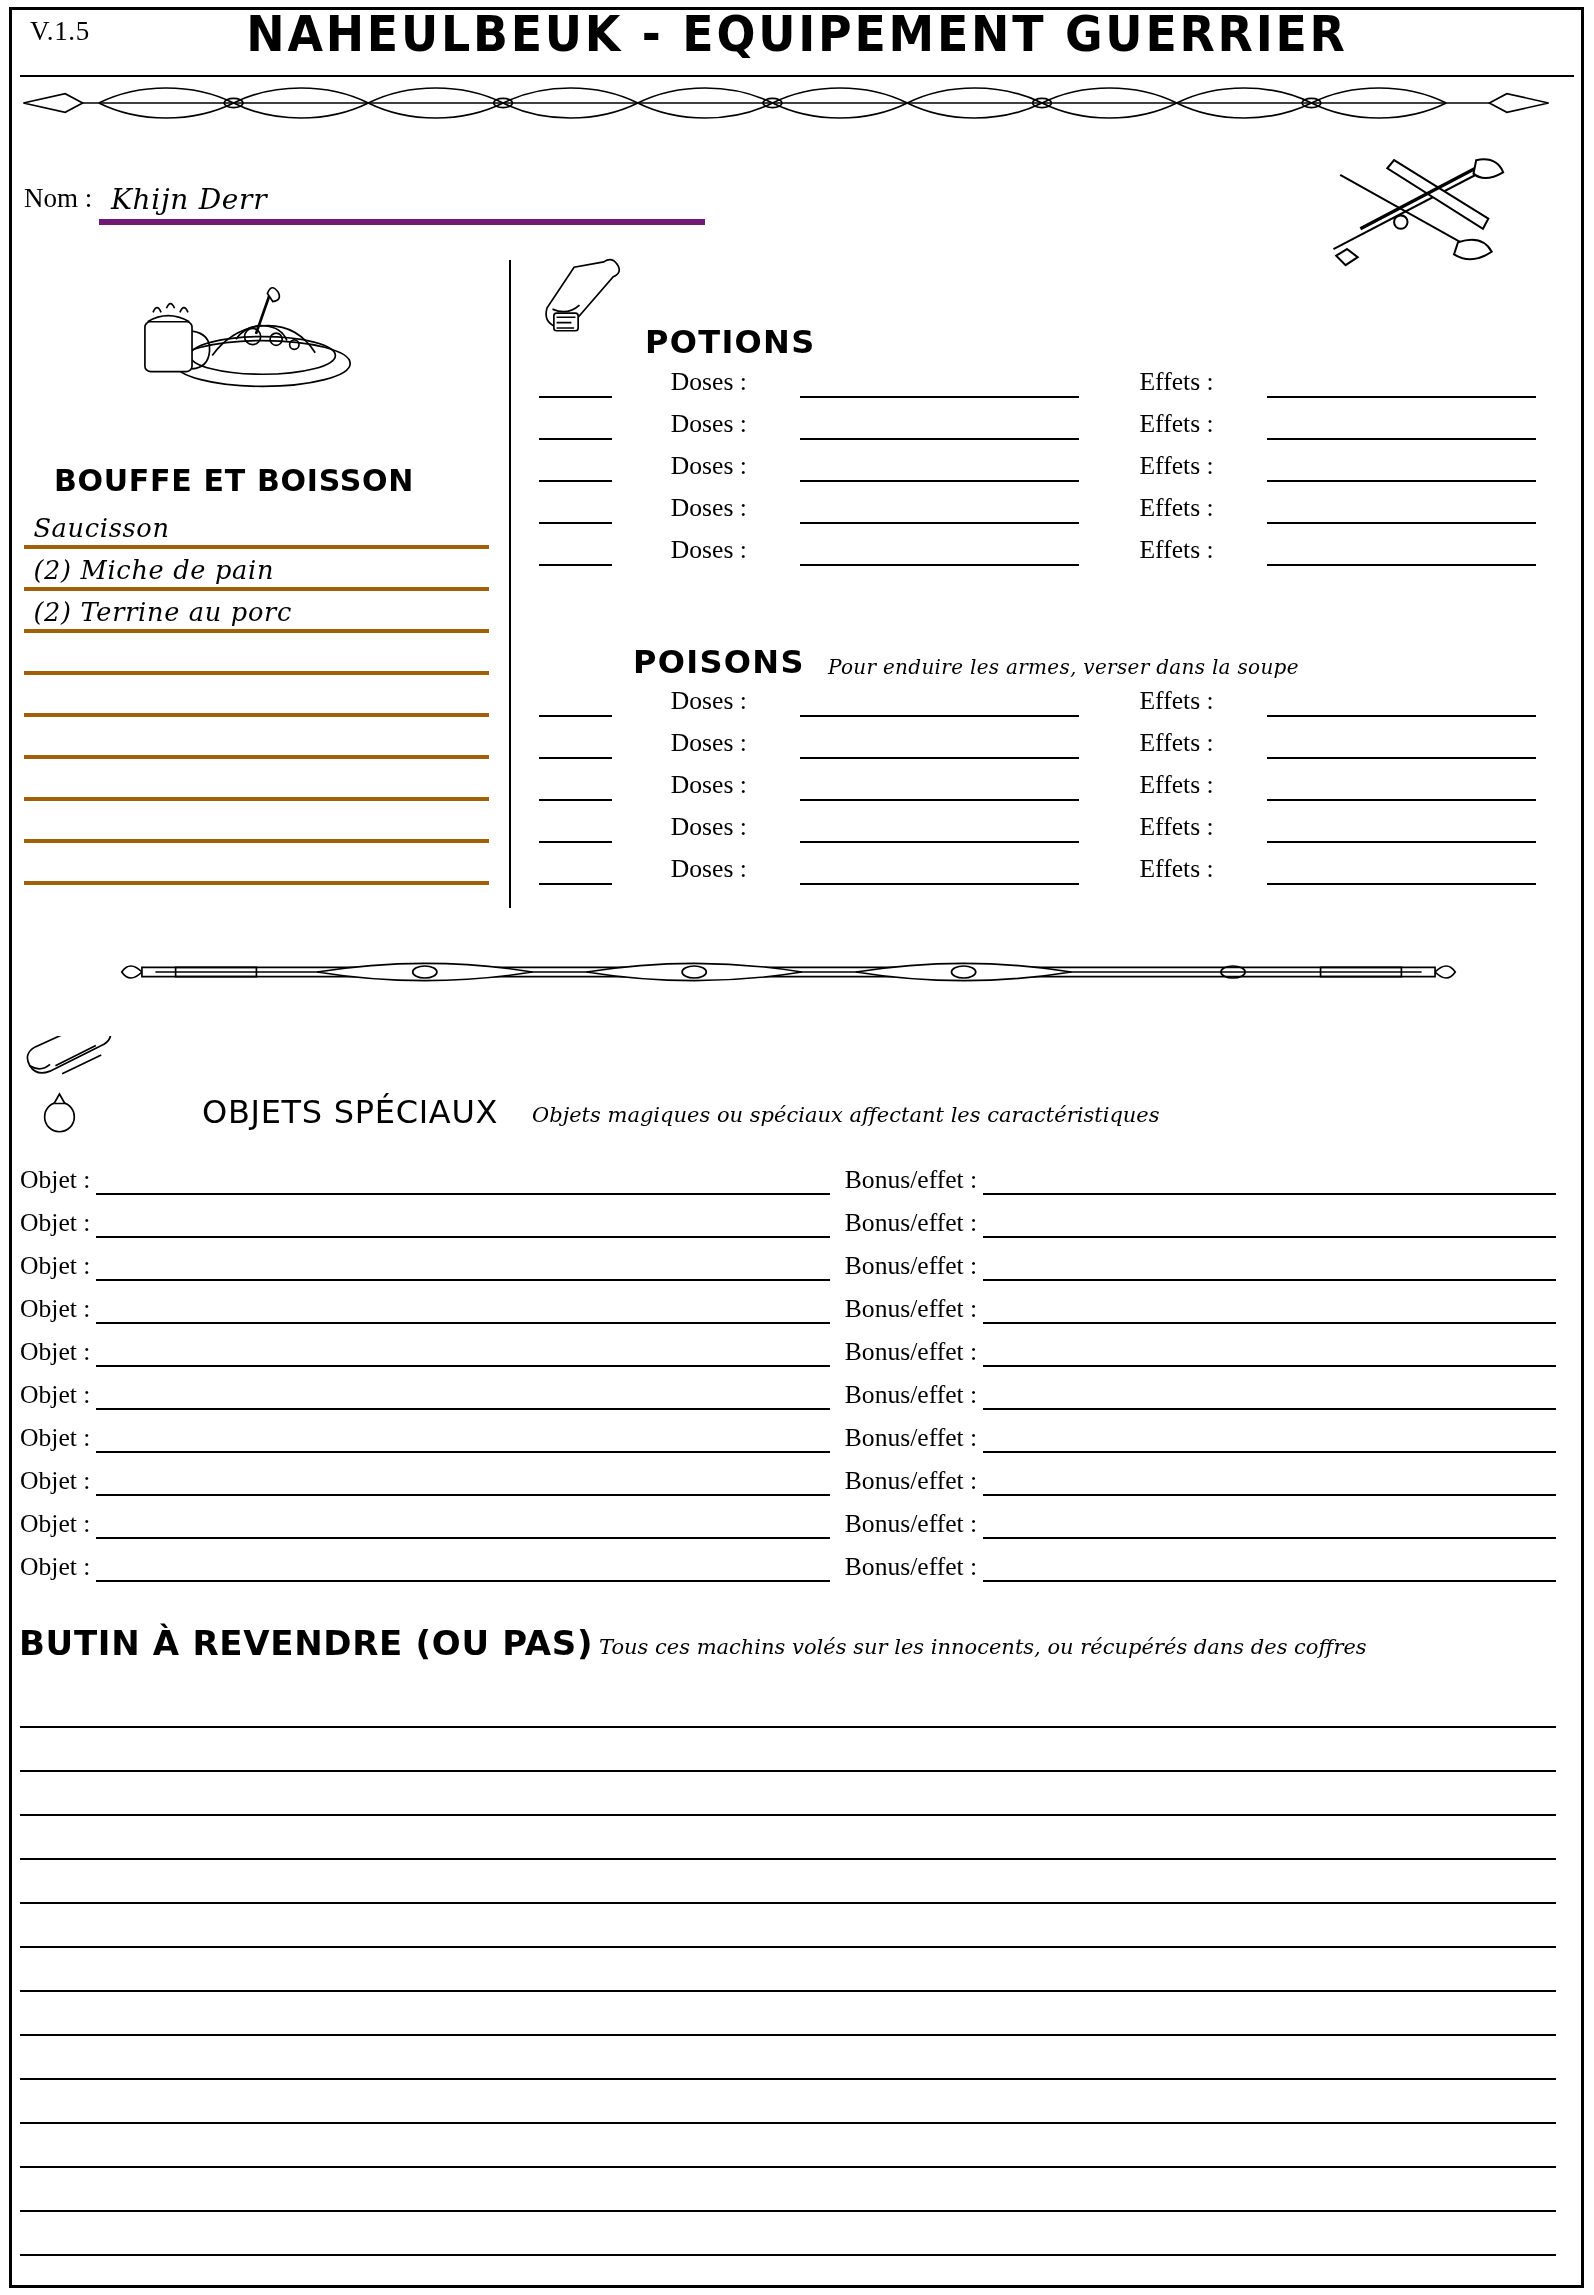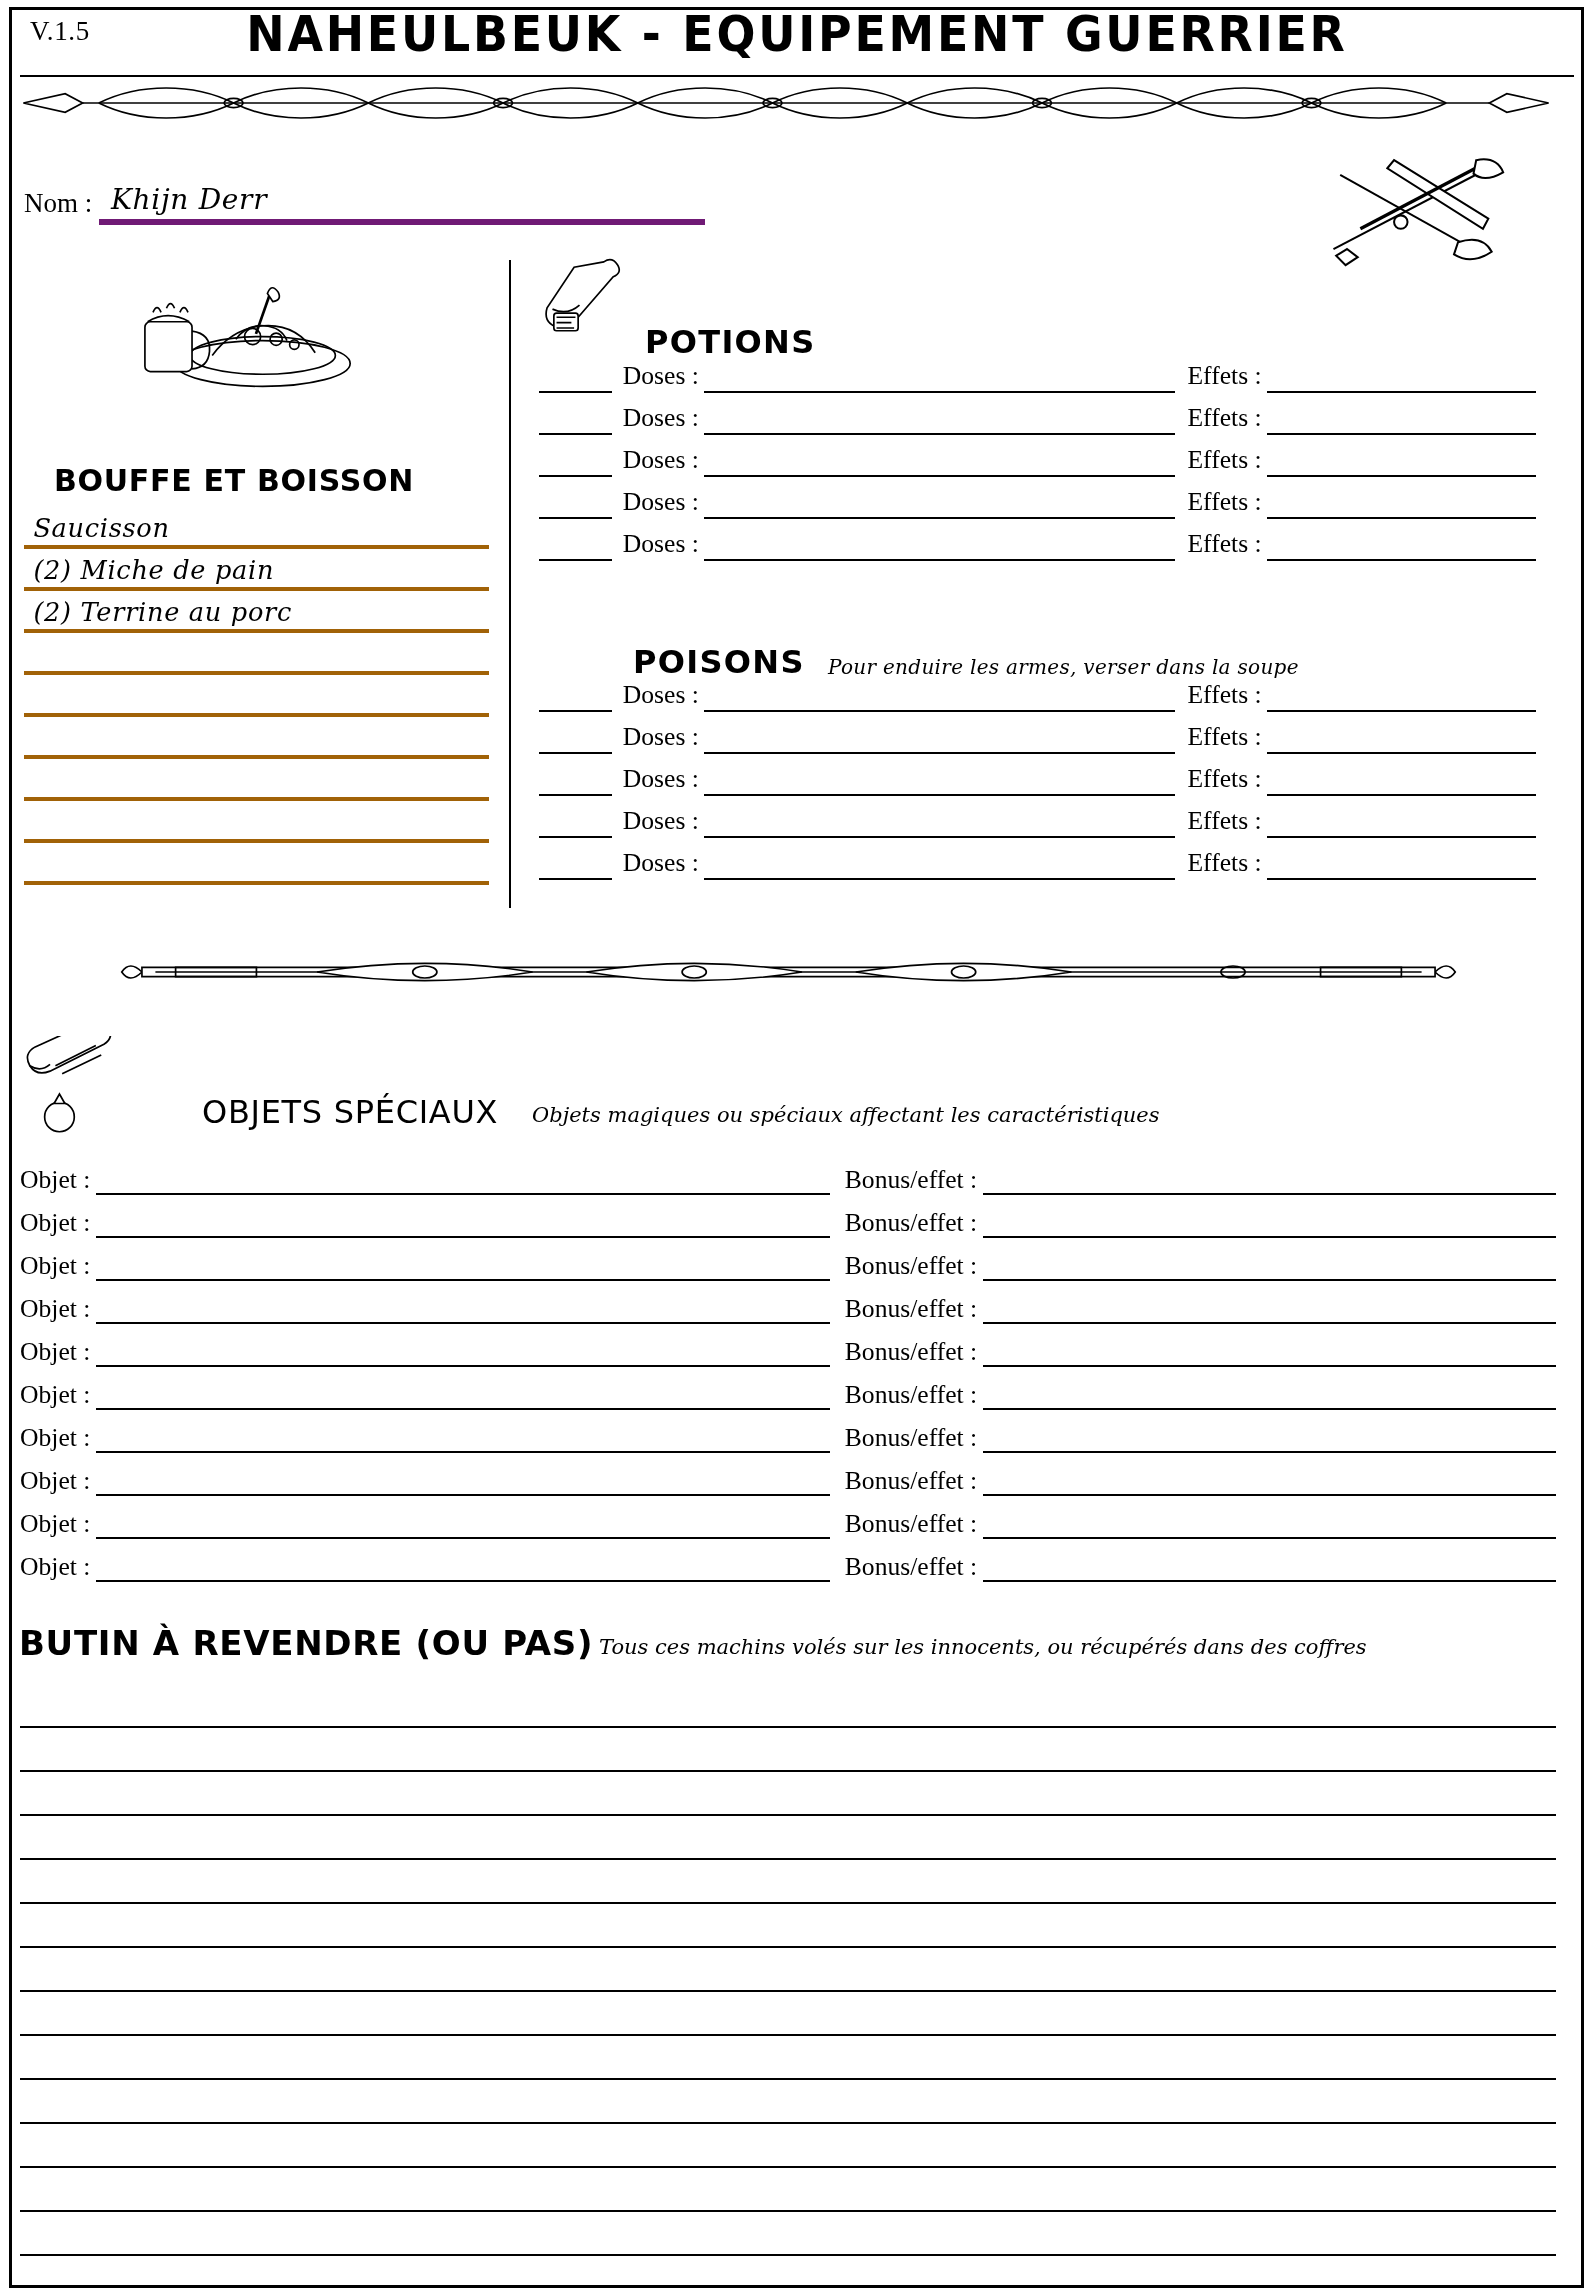--- a/index.html
+++ b/index.html
@@ -72,21 +72,21 @@
     width: 1536px;
     height: 48px;
   }
 
   
   .nom-row {
     position: absolute;
     left: 24px;
     top: 183px;
     display: flex;
-    align-items: center;
+    align-items: flex-start;
   }
   .nom-label {
     font-size: 27px;
     font-family: "Liberation Serif", serif;
     margin-right: 6.7px;
   }
   .nom-value {
     width: 606px;
     border-bottom: 6px solid #701a75;
     font-family: "DejaVu Serif", serif;
@@ -181,22 +181,23 @@
     font-size: 20px;
     letter-spacing: 0.3px;
   }
   .dose-block {
     position: absolute;
     left: 539px;
     width: 997px;
   }
   .dose-row {
     display: flex;
-    align-items: flex-start;
+    align-items: center;
     height: 42px;
+    gap: 48px;
   }
   .dose-tick {
     width: 73px;
     border-bottom: 2px solid #000;
     height: 30px;
   }
   .dose-label {
     font-size: 25.6px;
     padding: 0 5.4px 0 10.8px;
     white-space: nowrap;

